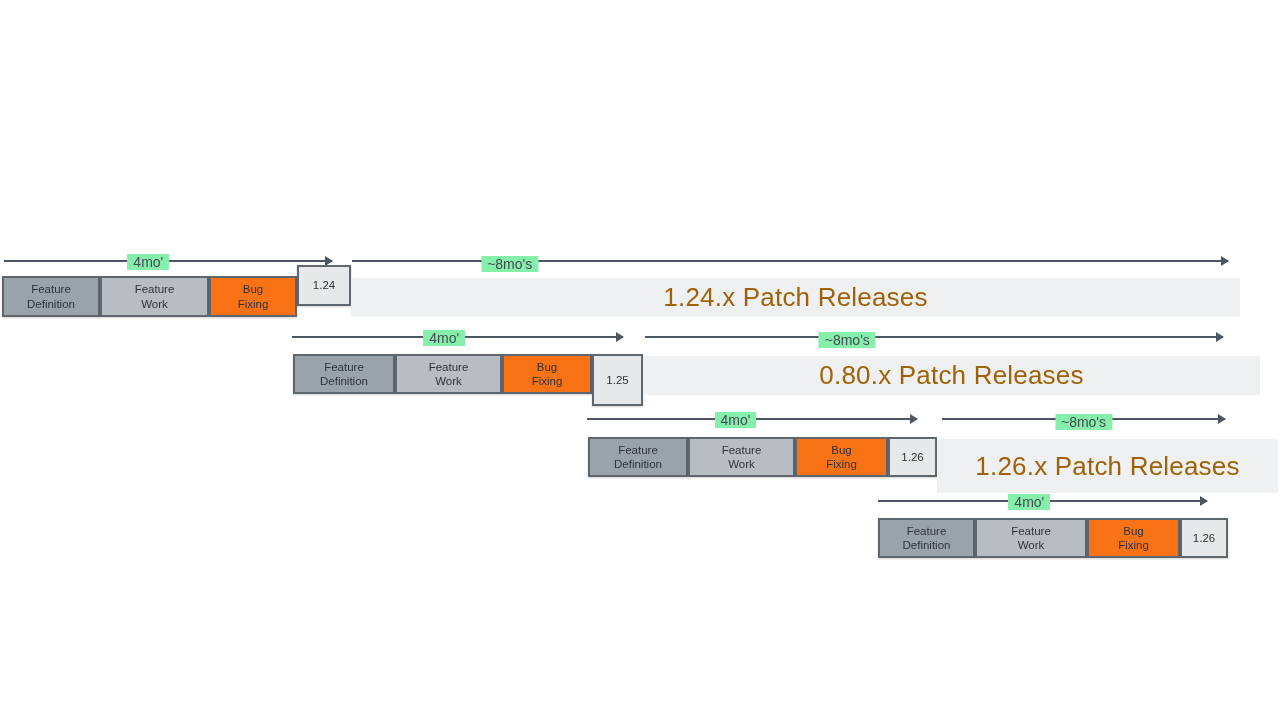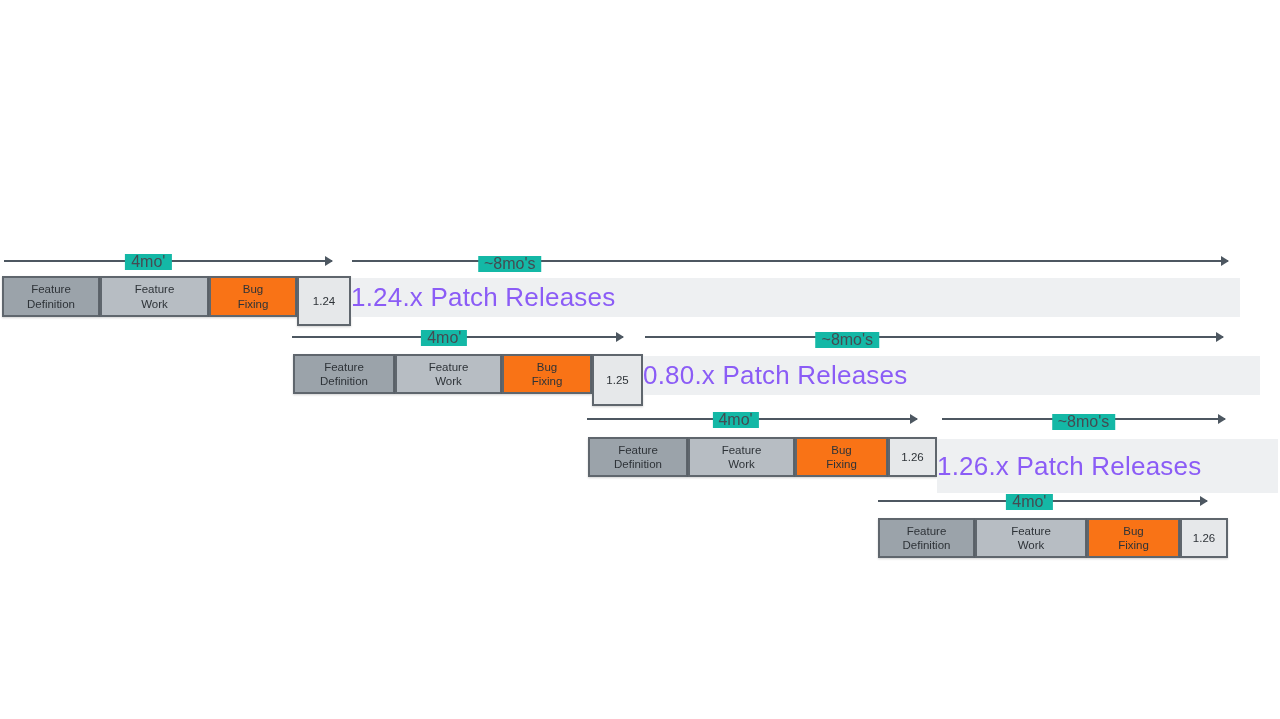--- a/index.html
+++ b/index.html
@@ -11,41 +11,41 @@
   }
   .stage{position:absolute;inset:0;}
   
   .arrow{position:absolute;height:0;border-top:2px solid #4d5761;}
   .arrow .head{
     position:absolute;right:-1px;top:-6px;width:0;height:0;display:block;
     border-left:8px solid #4d5761;border-top:5px solid transparent;border-bottom:5px solid transparent;
   }
   .arrow .alabel{
     position:absolute;top:-8px;transform:translateX(-50%);
-    background:#14b8a6;padding:0 6px;
-    font-size:16px;color:#444b52;white-space:nowrap;line-height:16px;
+    background:#86efac;padding:0 6px;
+    font-size:14px;color:#444b52;white-space:nowrap;line-height:16px;
   }
   
   .pbox{
     position:absolute;box-sizing:border-box;
     border:2px solid #5f666d;
     display:flex;align-items:center;justify-content:center;text-align:center;
     font-size:11.5px;line-height:1.25;color:#2e3338;
     box-shadow:0 1px 2px rgba(0,0,0,0.18);
   }
   .pbox span{white-space:pre-line;}
   .fd{background:#9ba3aa;}
   .fw{background:#b7bdc3;}
   .bf{background:#f97316;}
   .ver{background:#e6e8ea;}
   
   .patch{
     position:absolute;background:#eef0f2;
-    display:flex;align-items:center;justify-content:flex-start;
-    font-size:26px;color:#8b5cf6;letter-spacing:0.2px;
+    display:flex;align-items:center;justify-content:center;
+    font-size:26px;color:#a16207;letter-spacing:0.2px;
   }
 </style>
 </head>
 <body>
 
 <div class="stage">
 
   <div>
     <div class="arrow" style="left:4px;top:260px;width:328px">
       <i class="head"></i>
@@ -60,21 +60,21 @@
 Definition</span>
       </div>
     <div class="pbox fw" style="left:100px;top:276px;width:109px;height:41px">
         <span>Feature
 Work</span>
       </div>
     <div class="pbox bf" style="left:209px;top:276px;width:88px;height:41px">
         <span>Bug
 Fixing</span>
       </div>
-    <div class="pbox ver" style="left:297px;top:276px;width:54px;height:50px">
+    <div class="pbox ver" style="left:297px;top:265px;width:54px;height:41px">
         <span>1.24</span>
       </div>
     <div class="patch" style="left:351px;top:278px;width:889px;height:39px">
         <span>1.24.x Patch Releases</span>
       </div>
   </div>
 
   <div>
     <div class="arrow" style="left:292px;top:336px;width:331px">
       <i class="head"></i>

